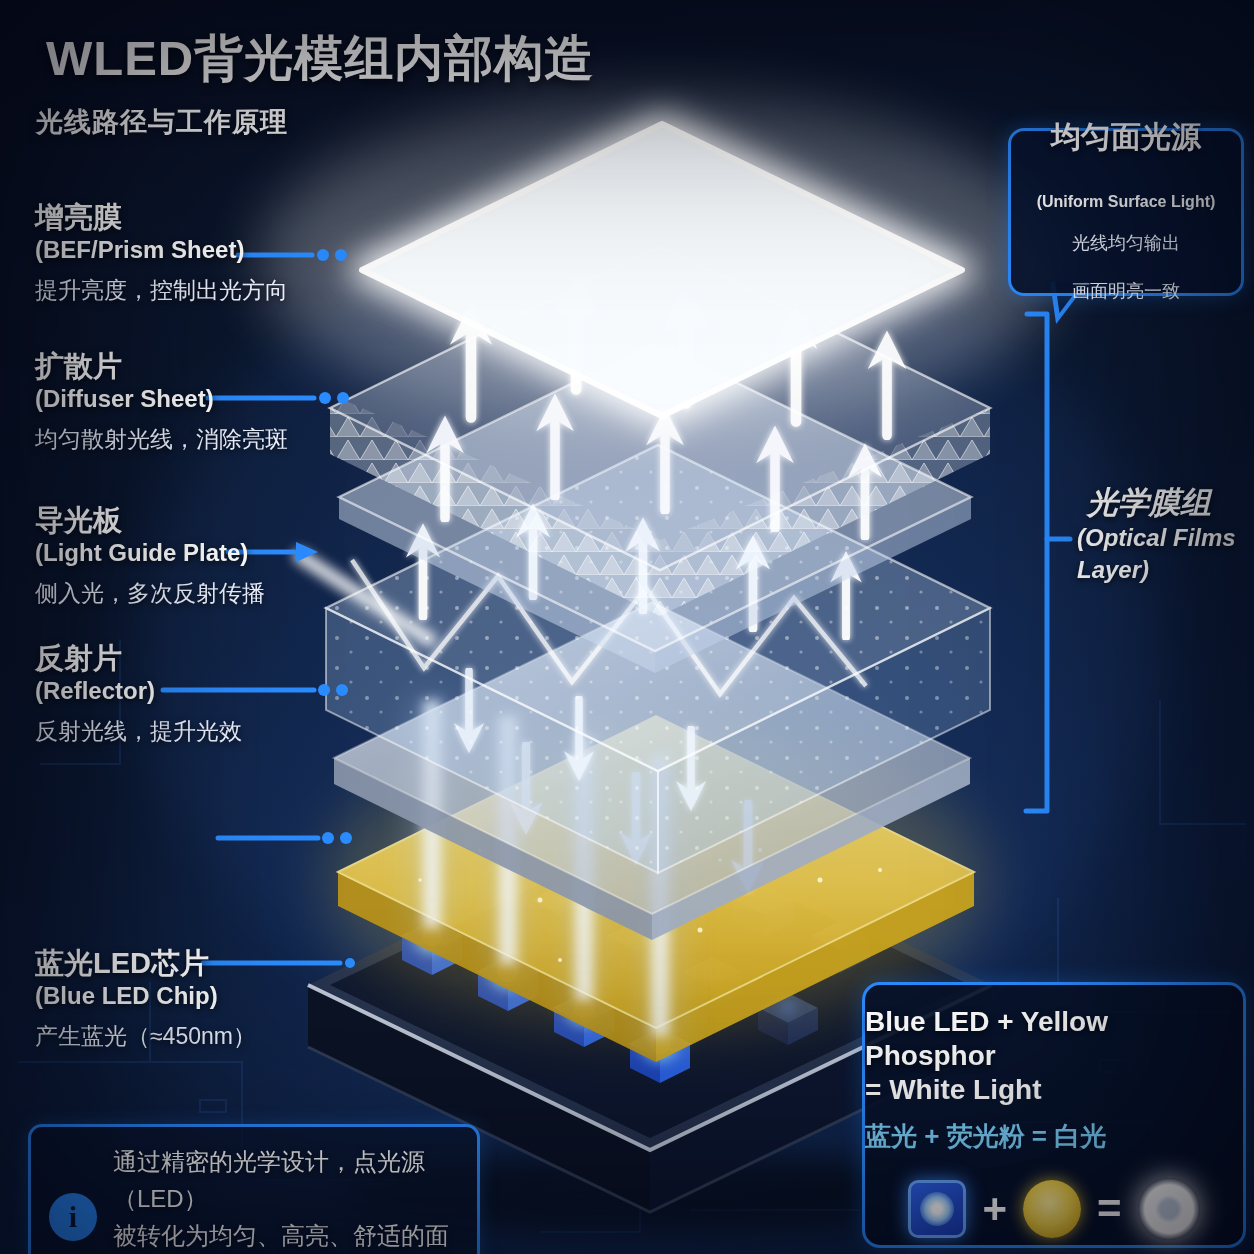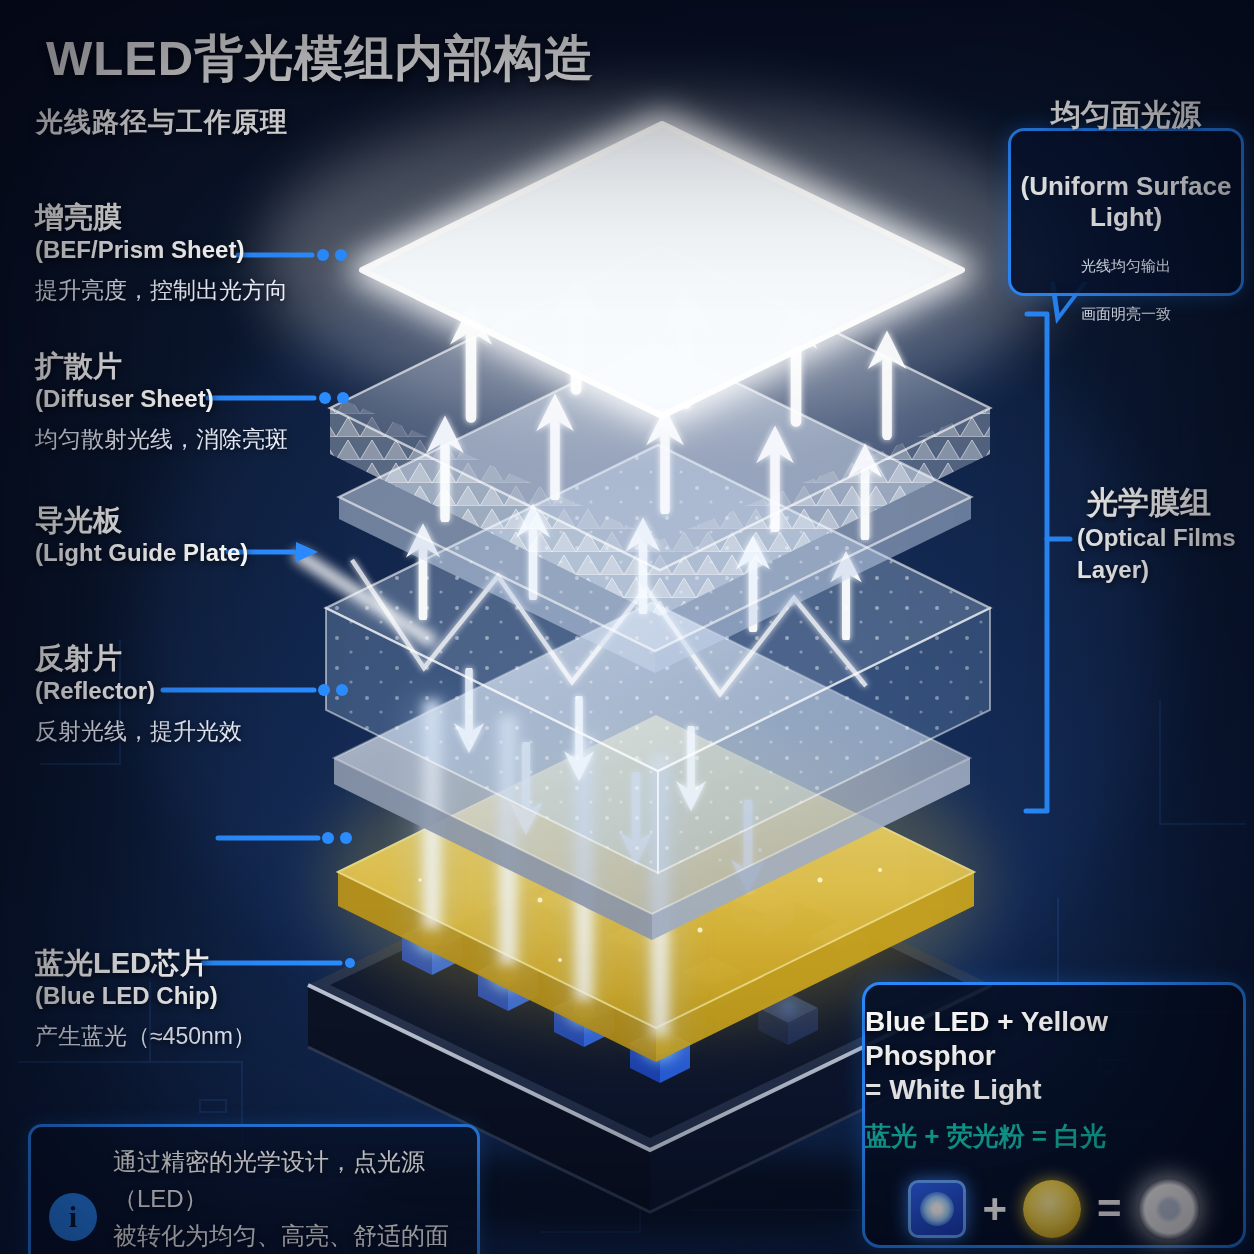--- a/index.html
+++ b/index.html
@@ -29,41 +29,41 @@
   .layer-label .cn{font-size:29px;font-weight:800;line-height:34px;}
   .layer-label .en{font-size:24px;font-weight:800;line-height:31px;}
   .layer-label .desc{font-size:23px;font-weight:400;line-height:30px;margin-top:10px;color:#eef3ff;}
 
   
   .bubble{position:absolute;left:1008px;top:128px;width:230px;height:162px;z-index:21;
     border:3px solid var(--accent);border-radius:16px;background:rgba(9,22,50,.92);
     box-shadow:0 0 20px rgba(43,140,255,.35);color:#fff;text-align:center;
     display:flex;flex-direction:column;justify-content:center;gap:17px;}
   .bubble .cn{font-size:30px;font-weight:800;text-shadow:0 2px 6px rgba(0,0,0,.6);}
-  .bubble .en{font-size:26px;font-weight:800;margin-top:18px;}
-  .bubble .line{font-size:15px;line-height:31px;color:#f0f5ff;}
+  .bubble .en{font-size:16px;font-weight:800;margin-top:18px;}
+  .bubble .line{font-size:18px;line-height:31px;color:#f0f5ff;}
   .bubble .line:first-of-type{margin-top:8px;}
   .bubble-tail{position:absolute;left:1050px;top:282px;width:38px;height:42px;z-index:20;
     clip-path:polygon(0 0,100% 0,16% 100%);background:var(--accent);}
   .bubble-tail .inner{position:absolute;left:5px;top:0;width:28px;height:31px;
     clip-path:polygon(0 0,100% 0,16% 100%);background:#0a1c40;}
 
   
-  .films-label{position:absolute;left:1077px;top:484px;width:172px;z-index:20;color:#fff;text-shadow:0 2px 7px rgba(0,0,0,.75);}
+  .films-label{position:absolute;left:1077px;top:484px;width:172px;z-index:20;color:#fff;text-shadow:0 2px 7px rgba(0,0,0,.75);font-style:italic;}
   .films-label .cn{font-size:31px;font-weight:800;line-height:38px;padding-left:10px;}
   .films-label .en{font-size:24px;font-weight:800;line-height:32px;}
   .films-label .desc{font-size:24px;line-height:37px;margin-top:22px;color:#eef3ff;}
 
   
   .formula{position:absolute;left:862px;top:982px;width:378px;height:260px;z-index:21;
     border:3px solid var(--accent);border-radius:18px;background:rgba(8,18,42,.92);
     box-shadow:0 0 22px rgba(43,140,255,.3);color:#fff;text-align:left;}
   .formula .t1{font-size:28px;font-weight:800;margin-top:20px;line-height:34px;text-shadow:0 2px 6px rgba(0,0,0,.6);}
   .formula .t2{font-size:28px;font-weight:800;line-height:34px;}
-  .formula .cn{font-size:26px;font-weight:700;margin-top:12px;color:#14b8a6;}
+  .formula .cn{font-size:26px;font-weight:700;margin-top:12px;color:#7dd3fc;}
   .formula .icons{display:flex;align-items:center;justify-content:center;gap:16px;margin-top:24px;}
   .op{font-size:42px;font-weight:800;color:#fff;line-height:1;}
   .icon-led{width:52px;height:52px;border-radius:10px;border:3px solid #6aa8ff;
     background:linear-gradient(145deg,#2e63e8,#1b3fb8);
     box-shadow:0 0 18px rgba(64,140,255,.9);position:relative;}
   .icon-led::after{content:"";position:absolute;inset:9px;border-radius:50%;
     background:radial-gradient(circle,#ffffff 18%,#9fd1ff 48%,rgba(70,140,255,.25) 78%,transparent 100%);}
   .icon-phos{width:58px;height:58px;border-radius:50%;
     background:radial-gradient(circle at 45% 40%,#ffef9e 0%,#f3d34a 45%,#d2a613 85%);
     box-shadow:0 0 16px rgba(240,205,60,.8);}
@@ -389,20 +389,21 @@
     <div class="desc">提升亮度，控制出光方向</div>
   </div>
   <div class="layer-label" style="top:349px">
     <div class="cn">扩散片</div>
     <div class="en">(Diffuser Sheet)</div>
     <div class="desc">均匀散射光线，消除亮斑</div>
   </div>
   <div class="layer-label" style="top:503px">
     <div class="cn">导光板</div>
     <div class="en">(Light Guide Plate)</div>
+    <div class="desc">侧入光，多次反射传播</div>
   </div>
   <div class="layer-label" style="top:641px">
     <div class="cn">反射片</div>
     <div class="en">(Reflector)</div>
     <div class="desc">反射光线，提升光效</div>
   </div>
   <div class="layer-label" style="top:946px">
     <div class="cn">蓝光LED芯片</div>
     <div class="en">(Blue LED Chip)</div>
     <div class="desc">产生蓝光（≈450nm）</div>

